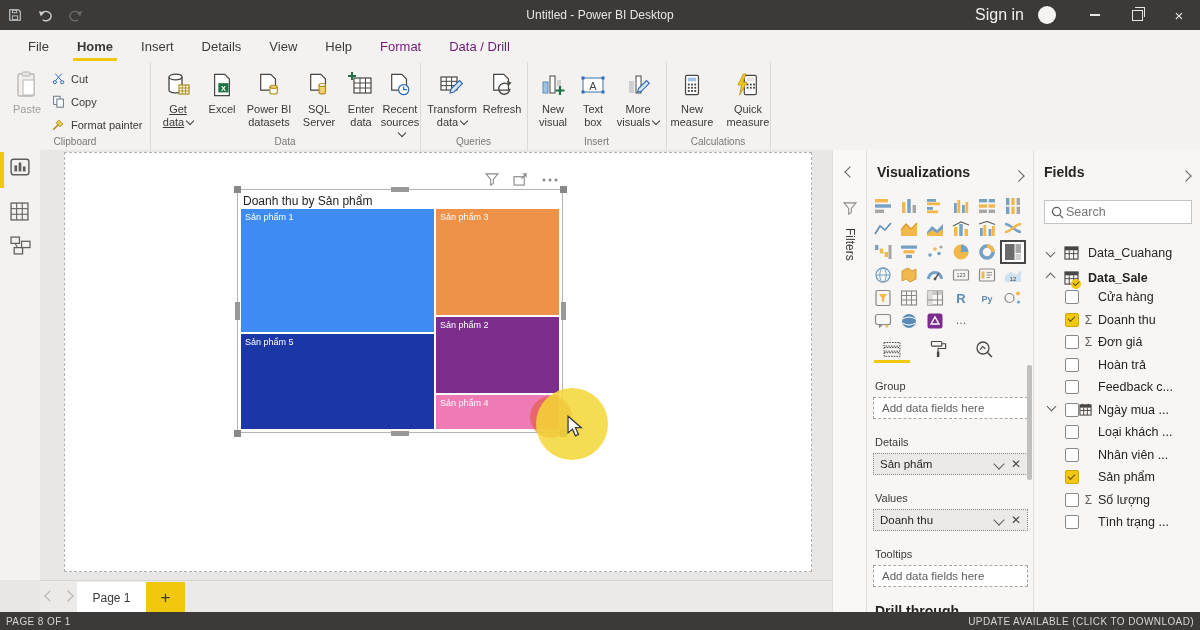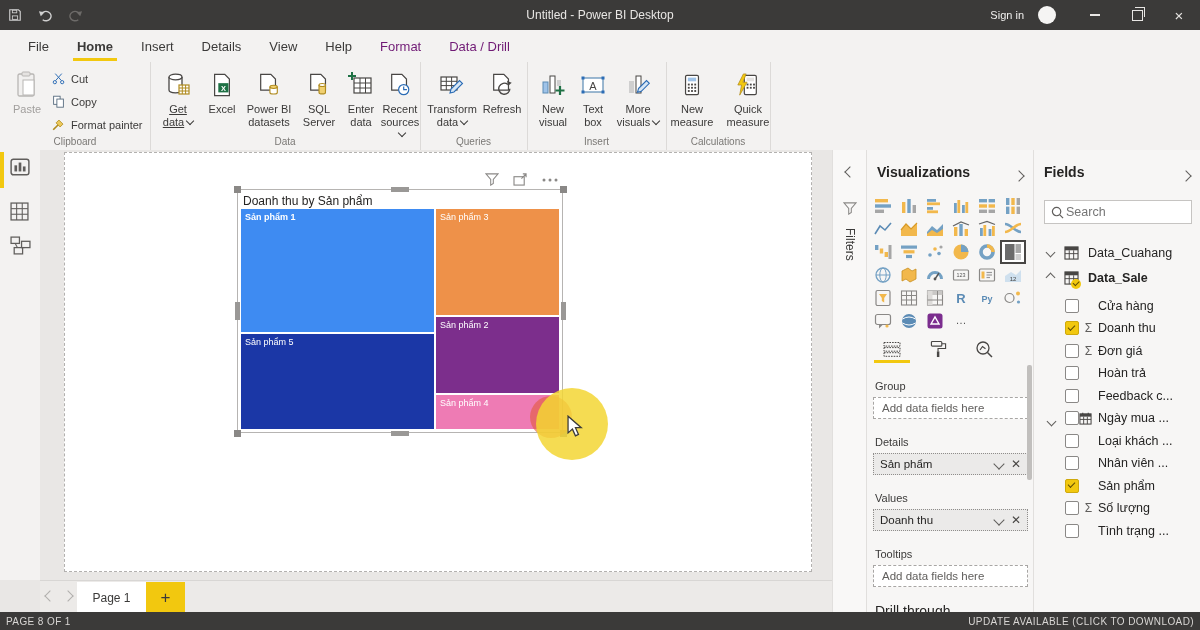--- a/index.html
+++ b/index.html
@@ -3,21 +3,21 @@
 <meta charset="utf-8">
 <style>
   html,body{margin:0;padding:0;}
   body{width:1200px;height:630px;font-family:"Liberation Sans","DejaVu Sans",sans-serif;overflow:hidden;}
   .stage{position:relative;width:1200px;height:630px;background:#e9e7e5;overflow:hidden;}
   
   .titlebar{position:absolute;left:0;top:0;width:1200px;height:30px;background:#3b3a39;display:flex;align-items:center;}
   .tb-ic{width:30px;height:30px;display:flex;align-items:center;justify-content:center;cursor:pointer;}
   .tb-title{position:absolute;left:0;right:0;text-align:center;color:#e8e6e4;font-size:12px;pointer-events:none;}
   .tb-right{position:absolute;right:0;top:0;height:30px;display:flex;align-items:center;}
-  .signin{color:#f0efee;font-size:11px;margin-right:14px;cursor:pointer;margin-left:48px;}
+  .signin{color:#f0efee;font-size:16px;margin-right:14px;cursor:pointer;margin-left:48px;}
   .avatar{width:18px;height:18px;border-radius:50%;background:#f5f4f3;margin-right:18px;cursor:pointer;}
   .winbtn{width:42px;height:30px;display:flex;align-items:center;justify-content:center;color:#e8e6e4;cursor:pointer;font-size:13px;}
   .minbar{width:10px;height:1.5px;background:#e8e6e4;}
   .restore{position:relative;width:9px;height:9px;border:1px solid #e8e6e4;}
   .restore::before{content:"";position:absolute;left:2px;top:-4px;width:9px;height:9px;border:1px solid #e8e6e4;border-left:none;border-bottom:none;}
   .closex{font-size:15px;line-height:15px;}
   
   .menubar{position:absolute;left:0;top:30px;width:1200px;height:32px;background:#f3f2f1;display:flex;align-items:stretch;padding-left:14px;}
   .mitem{position:relative;display:flex;align-items:center;padding:0 14px;font-size:13px;color:#3b3a39;cursor:pointer;}
   .mitem.active{font-weight:bold;}
@@ -71,32 +71,32 @@
   .viztab{width:30px;height:22px;display:flex;align-items:center;justify-content:center;cursor:pointer;position:relative;}
   .viztab.on::after{content:"";position:absolute;left:-3px;right:-3px;bottom:-3px;height:3px;background:#f2c80f;}
   .wells{position:absolute;left:6px;top:222px;width:155px;}
   .wlabel{font-size:11px;color:#3b3a39;margin:8px 0 5px 2px;}
   .well{height:22px;box-sizing:border-box;display:flex;align-items:center;font-size:11.5px;cursor:pointer;}
   .well.empty{background:#fff;border:1px dashed #a8a6a4;color:#605e5c;padding-left:8px;}
   .well.filled{background:#ebeae9;border:1px dotted #8f8d8b;color:#252423;padding:0 6px;}
   .well.filled .wtext{flex:1;}
   .wx{font-size:12px;color:#484644;margin-left:6px;cursor:pointer;}
   .wchev{margin-right:2px;}
-  .drill{font-size:14px;font-weight:normal;color:#252423;margin:16px 0 0 2px;}
+  .drill{font-size:14px;font-weight:bold;color:#252423;margin:16px 0 0 2px;}
   .mt1{margin-top:17px;}
   
   .scroll{position:absolute;left:1027px;top:150px;width:5px;height:462px;}
   .thumb{position:absolute;left:0;width:5px;top:215px;height:115px;background:#c1bfbd;border-radius:2px;}
   
   .fieldspane{position:absolute;left:1033px;top:150px;width:167px;height:462px;background:#f7f6f5;border-left:1px solid #e1dfdd;box-sizing:border-box;overflow:hidden;}
   .searchbox{position:absolute;left:10px;top:50px;width:148px;height:24px;background:#fff;border:1px solid #c6c4c2;box-sizing:border-box;display:flex;align-items:center;padding-left:6px;}
   .searchbox input{border:none;outline:none;font-size:12.5px;color:#3b3a39;width:110px;background:transparent;font-family:inherit;}
   .ftree{position:absolute;left:0;top:90px;width:167px;}
   .trow{display:flex;align-items:center;height:25px;padding-left:13px;cursor:pointer;}
-  .frow{display:flex;align-items:flex-end;height:22.5px;padding-left:14px;cursor:pointer;}
+  .frow{display:flex;align-items:flex-start;height:22.5px;padding-left:14px;cursor:pointer;}
   .chslot{width:17px;display:flex;align-items:center;}
   .chslot .chev{width:6px;height:6px;border-color:#605e5c;}
   .tblic{width:19px;position:relative;}
   .badge{position:absolute;right:2px;bottom:-4px;width:10px;height:10px;border-radius:50%;background:#f2c80f;}
   .badge::after{content:"";position:absolute;left:2.2px;top:2.4px;width:4.5px;height:2.5px;border-left:1.4px solid #5f4d05;border-bottom:1.4px solid #5f4d05;transform:rotate(-45deg);}
   .tlbl{font-size:12.5px;color:#252423;margin-left:5px;}
   .tlbl.bold{font-weight:bold;}
   .cb{width:12px;height:12px;border:1px solid #8a8886;background:#fff;border-radius:2px;position:relative;flex:none;}
   .cb.on{background:#f2c80f;border-color:#cfa90c;}
   .cb.on::after{content:"";position:absolute;left:2.2px;top:2.8px;width:6px;height:3px;border-left:1.6px solid #5f4d05;border-bottom:1.6px solid #5f4d05;transform:rotate(-45deg);}
@@ -445,21 +445,21 @@
               <circle cx="2" cy="2" r="1.5" fill="#8a8886"></circle>
               <circle cx="8" cy="2" r="1.5" fill="#8a8886"></circle>
               <circle cx="14" cy="2" r="1.5" fill="#8a8886"></circle>
             </svg>
         </span>
       </div>
 
       <div class="visual">
         <div class="vtitle">Doanh thu by Sản phẩm</div>
         <div class="plot">
-            <div class="tile" style="left: 0%; top: 0%; width: 60.9%; height: 56.3%; background: rgb(62, 139, 242); font-weight: bold;">
+            <div class="tile" style="left: 0%; top: 0%; width: 60.9%; height: 56.3%; background: rgb(62, 139, 242);">
               <span>Sản phẩm 1</span>
             </div>
             <div class="tile" style="left: 0%; top: 56.3%; width: 60.9%; height: 43.7%; background: rgb(27, 55, 166);">
               <span>Sản phẩm 5</span>
             </div>
             <div class="tile" style="left: 60.9%; top: 0%; width: 39.1%; height: 48.7%; background: rgb(238, 145, 73);">
               <span>Sản phẩm 3</span>
             </div>
             <div class="tile" style="left: 60.9%; top: 48.7%; width: 39.1%; height: 35.3%; background: rgb(124, 46, 140);">
               <span>Sản phẩm 2</span>

